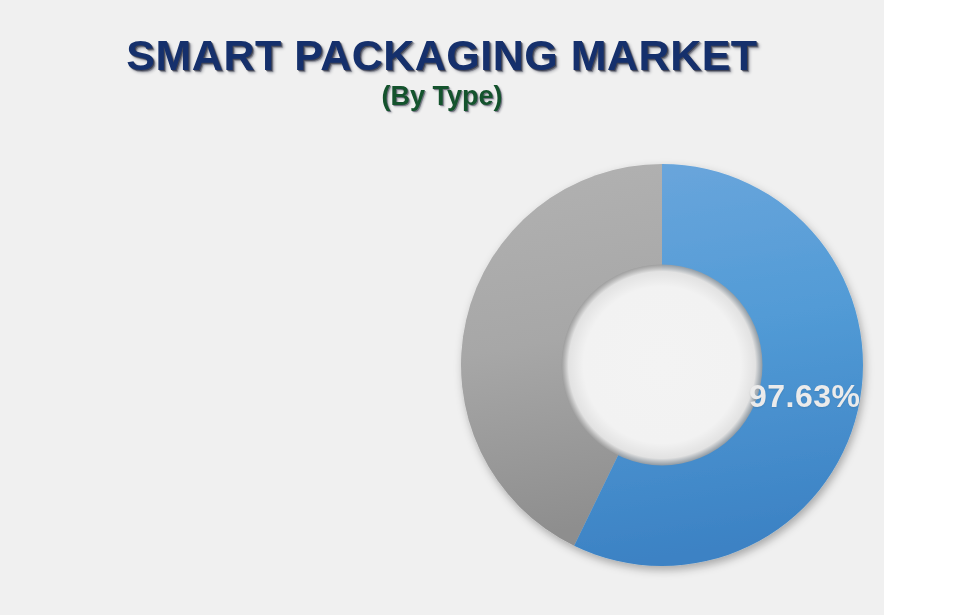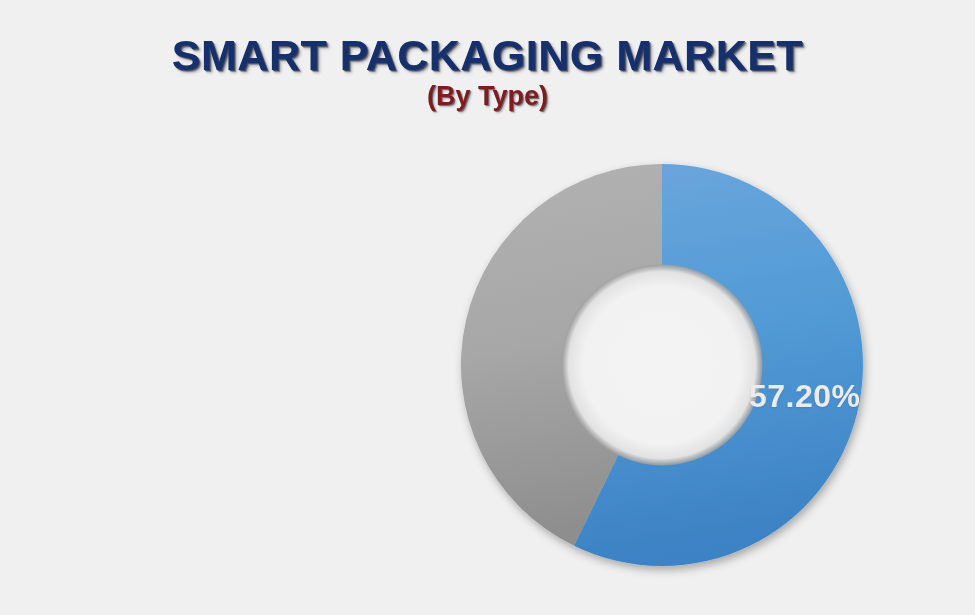--- a/index.html
+++ b/index.html
@@ -3,21 +3,21 @@
 <meta charset="utf-8">
 <style>
   html, body {
     margin: 0;
     padding: 0;
     background: #ffffff;
   }
 
   #chart-figure {
     position: relative;
-    width: 975px;
+    width: 884px;
     height: 615px;
     background: #f0f0f0;
     overflow: hidden;
     font-family: "Liberation Sans", sans-serif;
     box-sizing: border-box;
   }
 
   
   #title-block {
     position: absolute;
@@ -37,21 +37,21 @@
     margin: 0;
     text-shadow:
        1px 1px 0 rgba(20,25,45,0.55),
        2px 2px 1px rgba(20,25,45,0.40),
        3px 3px 3px rgba(20,25,45,0.28);
   }
 
   #chart-subtitle {
     font-size: 27px;
     font-weight: bold;
-    color: #7f1d1d;
+    color: #14532d;
     margin: 4px 0 0 0;
     line-height: 1.05;
     text-shadow:
        1px 1px 0 rgba(20,25,45,0.45),
        2px 2px 2px rgba(20,25,45,0.28);
   }
 
   
   #legend {
     position: absolute;
@@ -149,15 +149,15 @@
 
         <path fill="url(#gradIntelligent)" d="M 218 218 L 130.14 398.78 A 201 201 0 0 1 218.00 17.00 Z"></path>
 
         <path fill="url(#gradActive)" d="M 218 218 L 218.00 17.00 A 201 201 0 1 1 130.14 398.78 Z"></path>
       </g>
 
       <circle cx="218" cy="218" r="100.5" fill="url(#holeShade)"></circle>
     </svg>
   </div>
 
-  <div id="slice-label-active">57.20%</div>
+  <div id="slice-label-active">97.63%</div>
 
 </div>
 
 </body></html>

